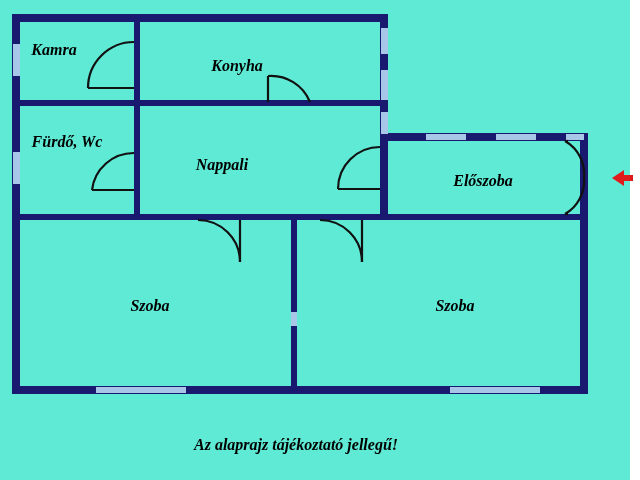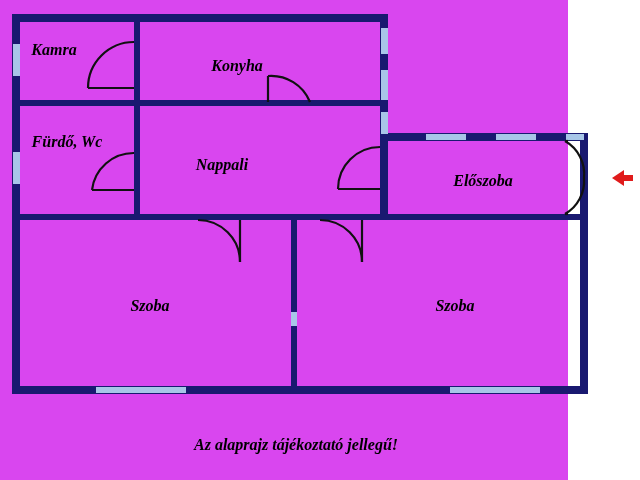--- a/index.html
+++ b/index.html
@@ -9,23 +9,23 @@
   }
   body {
     width: 640px;
     height: 480px;
     font-family: "Liberation Serif", serif;
     overflow: hidden;
     position: relative;
   }
   #plan-root {
     position: relative;
-    width: 568px;
+    width: 630px;
     height: 480px;
-    background: #d946ef;
+    background: #5eead4;
   }
   #floorplan-svg {
     position: absolute;
     left: 0;
     top: 0;
     width: 640px;
     height: 480px;
     display: block;
   }
   .room-label {

